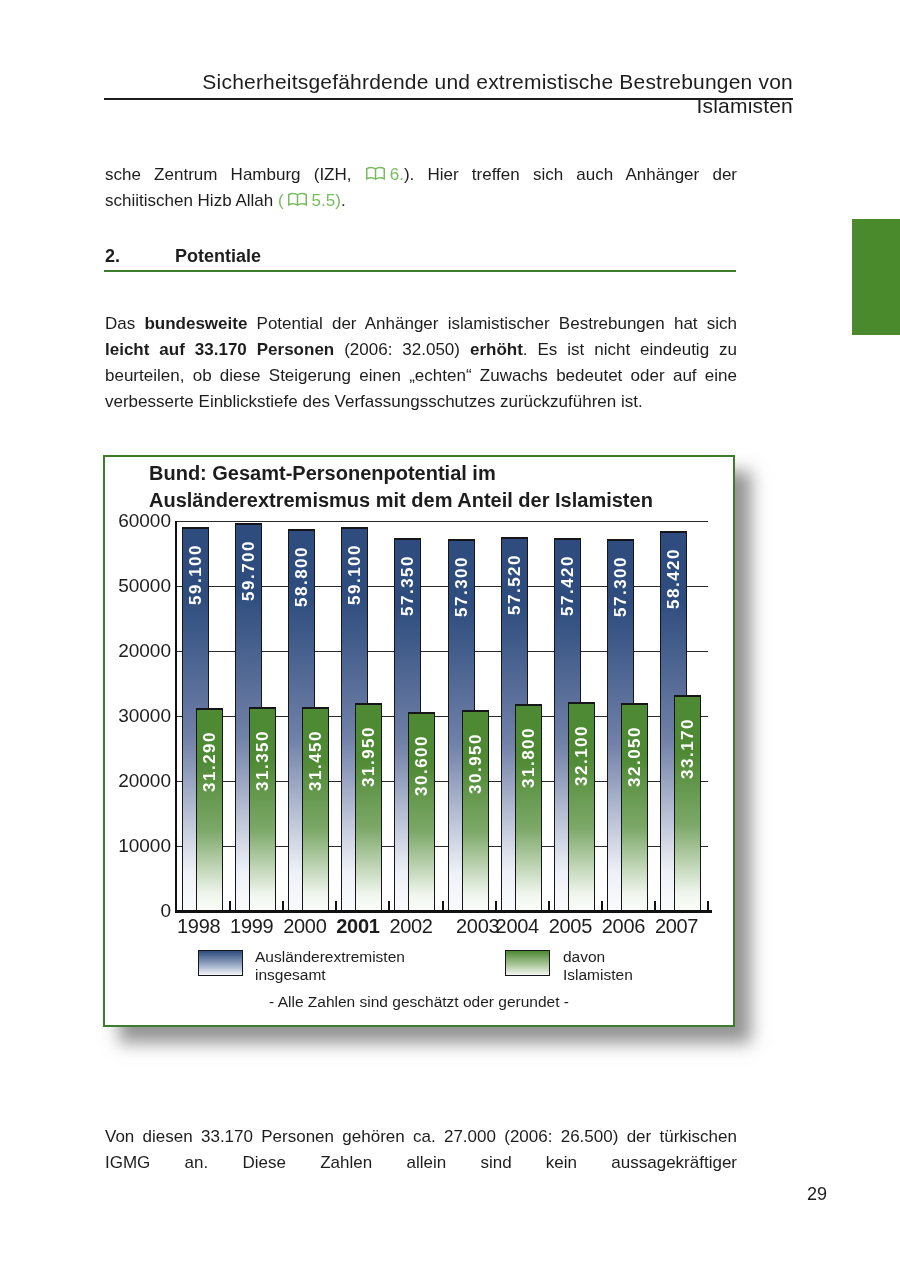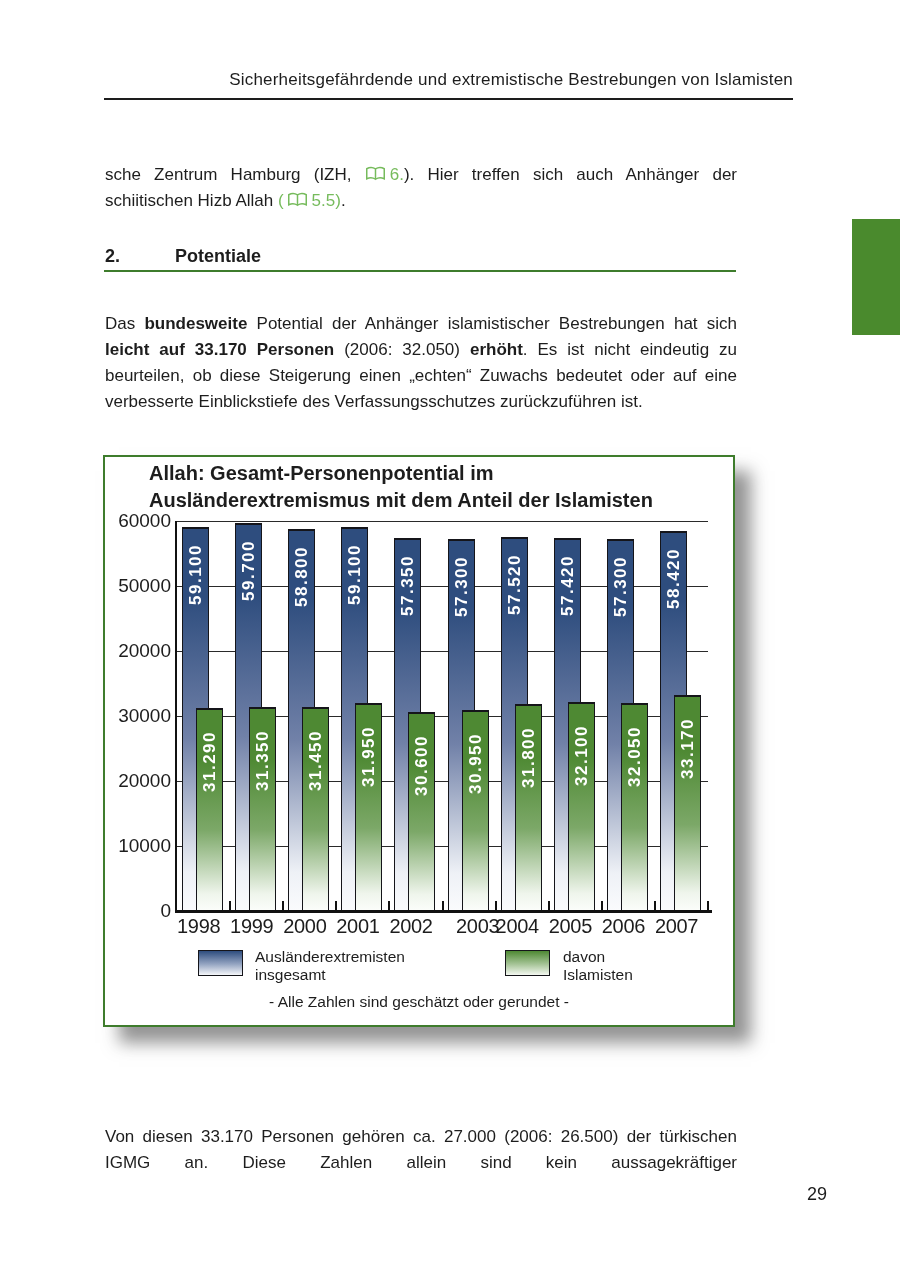--- a/index.html
+++ b/index.html
@@ -3,21 +3,21 @@
 <meta charset="utf-8">
 <style>
   html,body{margin:0;padding:0;background:#fff;}
   #page{
     position:relative;width:900px;height:1261px;background:#ffffff;overflow:hidden;
     font-family:"Liberation Sans", sans-serif;color:#1d1d1d;
   }
   .abs{position:absolute;}
 
   
-  .header-title{top:70px;left:105px;width:688px;text-align:right;font-size:17px;letter-spacing:.2px;}
+  .header-title{top:70px;left:105px;width:688px;text-align:right;font-size:21px;letter-spacing:.2px;}
   .header-rule{top:98px;left:104px;width:689px;height:2px;background:#1d1d1d;}
 
   
   .side-tab{left:852px;top:219px;width:48px;height:116px;}
 
   
   .para{left:105px;width:632px;font-size:17px;line-height:26px;text-align:justify;}
   .para1{top:145px;}
   .para2{top:294px;}
   .para3{top:1084px;text-align-last:justify;margin-top:40px;}
@@ -82,21 +82,21 @@
         </svg><span>5.5)</span></span><span>.</span></p>
 
   <div class="abs heading-number">2.</div>
   <div class="abs heading-title">Potentiale</div>
   <div class="abs heading-rule" style="background: rgb(62, 124, 44);"></div>
 
   <p class="abs para para2"><span>Das </span><span class="bold">bundesweite</span><span> Potential der Anhänger islamistischer Bestrebungen hat sich </span><span class="bold">leicht auf 33.170 Personen</span><span> (2006: 32.050) </span><span class="bold">erhöht</span><span>. Es ist nicht eindeutig zu beurteilen, ob diese Steigerung einen „echten“ Zuwachs bedeutet oder auf eine verbesserte Einblickstiefe des Verfassungsschutzes zurückzuführen ist.</span></p>
 
   <div class="abs chart-box">
     <div class="abs chart-title">
-      <div>Allah: Gesamt-Personenpotential im</div>
+      <div>Bund: Gesamt-Personenpotential im</div>
       <div>Ausländerextremismus mit dem Anteil der Islamisten</div>
     </div>
 
     <div class="abs y-labels">
         <div class="y-tick-label" style="top: -11px;">60000</div>
         <div class="y-tick-label" style="top: 54px;">50000</div>
         <div class="y-tick-label" style="top: 119px;">20000</div>
         <div class="y-tick-label" style="top: 184px;">30000</div>
         <div class="y-tick-label" style="top: 249px;">20000</div>
         <div class="y-tick-label" style="top: 314px;">10000</div>
@@ -141,21 +141,21 @@
         <div class="bar s1" style="left: 125.2px; width: 27px; top: 185.575px; height: 204.425px;">
           <div class="bar-label">31.450</div>
         </div>
         <div class="x-label" style="left: 106.2px; width: 53.1px;">2000</div>
         <div class="bar s0" style="left: 164.3px; width: 27px; top: 5.85px; height: 384.15px;">
           <div class="bar-label">59.100</div>
         </div>
         <div class="bar s1" style="left: 178.3px; width: 27px; top: 182.325px; height: 207.675px;">
           <div class="bar-label">31.950</div>
         </div>
-        <div class="x-label" style="left: 159.3px; width: 53.1px;">2001</div>
+        <div class="x-label" style="left: 159.3px; width: 53.1px; font-weight: bold;">2001</div>
         <div class="bar s0" style="left: 217.4px; width: 27px; top: 17.225px; height: 372.775px;">
           <div class="bar-label">57.350</div>
         </div>
         <div class="bar s1" style="left: 231.4px; width: 27px; top: 191.1px; height: 198.9px;">
           <div class="bar-label">30.600</div>
         </div>
         <div class="x-label" style="left: 212.4px; width: 53.1px;">2002</div>
         <div class="bar s0" style="left: 270.5px; width: 27px; top: 17.55px; height: 372.45px;">
           <div class="bar-label">57.300</div>
         </div>

